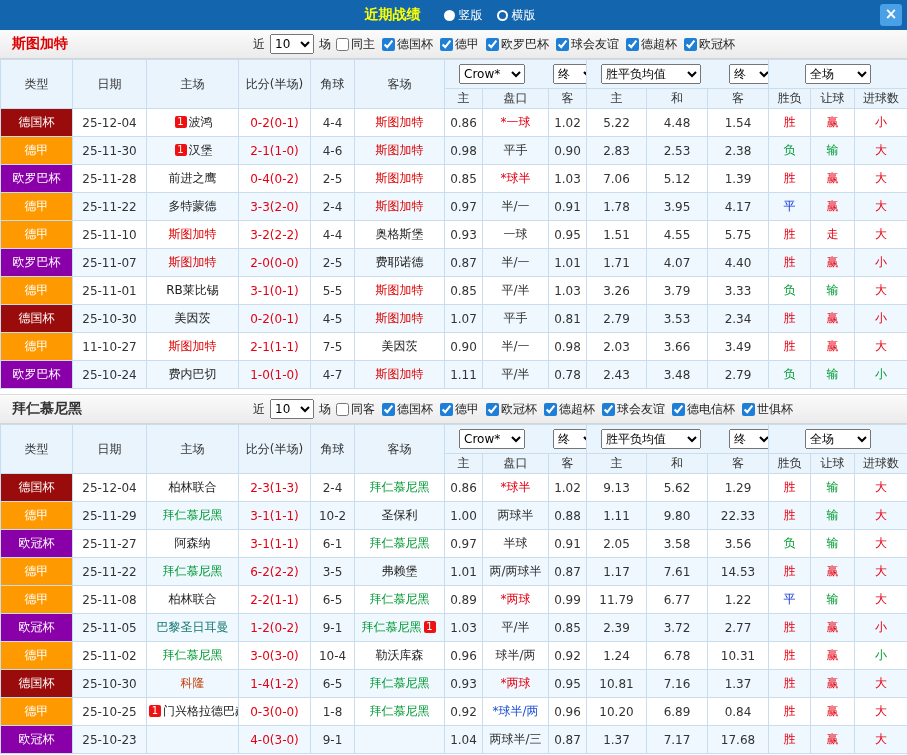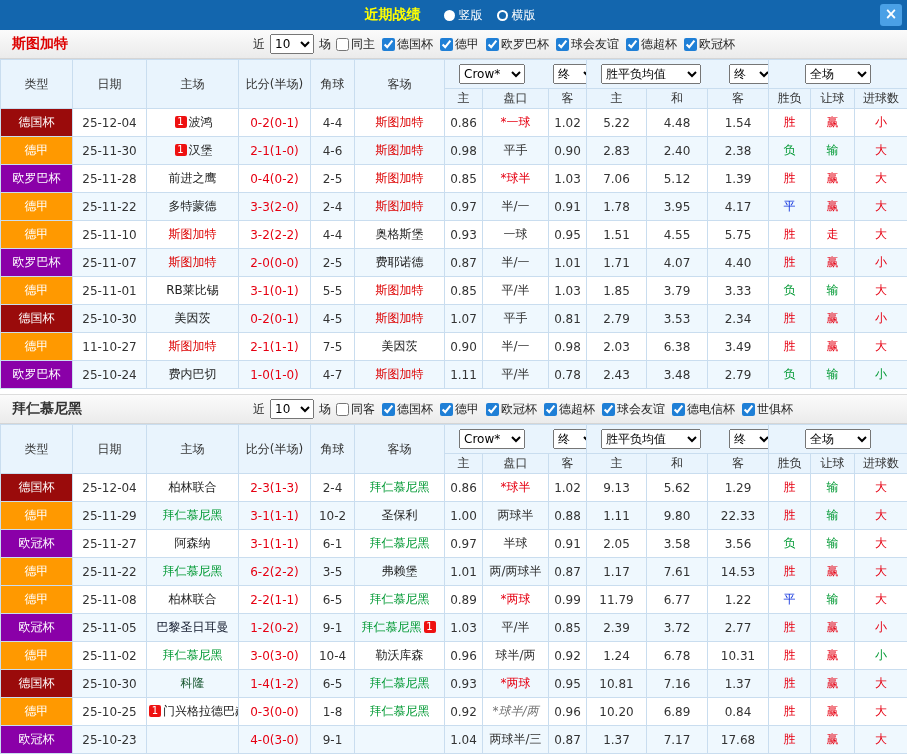--- a/index.html
+++ b/index.html
@@ -162,21 +162,21 @@
             <td class="league" style="background: rgb(255, 153, 0);">德甲</td>
             <td class="date">25-11-30</td>
             <td class="teamcell"><span class="badge">1</span><span class="tname" style="color: rgb(34, 34, 34);">汉堡</span></td>
             <td class="score">2-1(1-0)</td>
             <td class="corners">4-6</td>
             <td class="teamcell"><span class="tname" style="color: rgb(221, 0, 0);">斯图加特</span></td>
             <td class="odds">0.98</td>
             <td class="odds">平手</td>
             <td class="odds">0.90</td>
             <td class="odds">2.83</td>
-            <td class="odds">2.40</td>
+            <td class="odds">2.53</td>
             <td class="odds">2.38</td>
             <td class="res" style="color: rgb(0, 153, 51);">负</td>
             <td class="res" style="color: rgb(0, 153, 51);">输</td>
             <td class="res" style="color: rgb(230, 0, 18);">大</td>
           </tr>
           <tr>
             <td class="league" style="background: rgb(138, 0, 168);">欧罗巴杯</td>
             <td class="date">25-11-28</td>
             <td class="teamcell"><span class="tname" style="color: rgb(34, 34, 34);">前进之鹰</span></td>
             <td class="score">0-4(0-2)</td>
@@ -246,21 +246,21 @@
           <tr>
             <td class="league" style="background: rgb(255, 153, 0);">德甲</td>
             <td class="date">25-11-01</td>
             <td class="teamcell"><span class="tname" style="color: rgb(34, 34, 34);">RB莱比锡</span></td>
             <td class="score">3-1(0-1)</td>
             <td class="corners">5-5</td>
             <td class="teamcell"><span class="tname" style="color: rgb(221, 0, 0);">斯图加特</span></td>
             <td class="odds">0.85</td>
             <td class="odds">平/半</td>
             <td class="odds">1.03</td>
-            <td class="odds">1.85</td>
+            <td class="odds">3.26</td>
             <td class="odds">3.79</td>
             <td class="odds">3.33</td>
             <td class="res" style="color: rgb(0, 153, 51);">负</td>
             <td class="res" style="color: rgb(0, 153, 51);">输</td>
             <td class="res" style="color: rgb(230, 0, 18);">大</td>
           </tr>
           <tr>
             <td class="league" style="background: rgb(154, 11, 11);">德国杯</td>
             <td class="date">25-10-30</td>
             <td class="teamcell"><span class="tname" style="color: rgb(34, 34, 34);">美因茨</span></td>
@@ -281,21 +281,21 @@
             <td class="league" style="background: rgb(255, 153, 0);">德甲</td>
             <td class="date">11-10-27</td>
             <td class="teamcell"><span class="tname" style="color: rgb(221, 0, 0);">斯图加特</span></td>
             <td class="score">2-1(1-1)</td>
             <td class="corners">7-5</td>
             <td class="teamcell"><span class="tname" style="color: rgb(34, 34, 34);">美因茨</span></td>
             <td class="odds">0.90</td>
             <td class="odds">半/一</td>
             <td class="odds">0.98</td>
             <td class="odds">2.03</td>
-            <td class="odds">6.38</td>
+            <td class="odds">3.66</td>
             <td class="odds">3.49</td>
             <td class="res" style="color: rgb(230, 0, 18);">胜</td>
             <td class="res" style="color: rgb(230, 0, 18);">赢</td>
             <td class="res" style="color: rgb(230, 0, 18);">大</td>
           </tr>
           <tr>
             <td class="league" style="background: rgb(138, 0, 168);">欧罗巴杯</td>
             <td class="date">25-10-24</td>
             <td class="teamcell"><span class="tname" style="color: rgb(34, 34, 34);">费内巴切</span></td>
             <td class="score">1-0(1-0)</td>
@@ -479,21 +479,21 @@
             <td class="odds">11.79</td>
             <td class="odds">6.77</td>
             <td class="odds">1.22</td>
             <td class="res" style="color: rgb(17, 51, 221);">平</td>
             <td class="res" style="color: rgb(0, 153, 51);">输</td>
             <td class="res" style="color: rgb(230, 0, 18);">大</td>
           </tr>
           <tr>
             <td class="league" style="background: rgb(138, 0, 168);">欧冠杯</td>
             <td class="date">25-11-05</td>
-            <td class="teamcell"><span class="tname" style="color: #0f172a;">巴黎圣日耳曼</span></td>
+            <td class="teamcell"><span class="tname" style="color: #0f766e;">巴黎圣日耳曼</span></td>
             <td class="score">1-2(0-2)</td>
             <td class="corners">9-1</td>
             <td class="teamcell"><span class="tname" style="color: rgb(0, 153, 51);">拜仁慕尼黑</span><span class="badge">1</span></td>
             <td class="odds">1.03</td>
             <td class="odds">平/半</td>
             <td class="odds">0.85</td>
             <td class="odds">2.39</td>
             <td class="odds">3.72</td>
             <td class="odds">2.77</td>
             <td class="res" style="color: rgb(230, 0, 18);">胜</td>
@@ -513,21 +513,21 @@
             <td class="odds">1.24</td>
             <td class="odds">6.78</td>
             <td class="odds">10.31</td>
             <td class="res" style="color: rgb(230, 0, 18);">胜</td>
             <td class="res" style="color: rgb(230, 0, 18);">赢</td>
             <td class="res" style="color: rgb(0, 153, 51);">小</td>
           </tr>
           <tr>
             <td class="league" style="background: rgb(154, 11, 11);">德国杯</td>
             <td class="date">25-10-30</td>
-            <td class="teamcell"><span class="tname" style="color: #14532d;">科隆</span></td>
+            <td class="teamcell"><span class="tname" style="color: #c2410c;">科隆</span></td>
             <td class="score">1-4(1-2)</td>
             <td class="corners">6-5</td>
             <td class="teamcell"><span class="tname" style="color: rgb(0, 153, 51);">拜仁慕尼黑</span></td>
             <td class="odds">0.93</td>
             <td class="odds" style="color: rgb(230, 0, 18);">*两球</td>
             <td class="odds">0.95</td>
             <td class="odds">10.81</td>
             <td class="odds">7.16</td>
             <td class="odds">1.37</td>
             <td class="res" style="color: rgb(230, 0, 18);">胜</td>
@@ -535,21 +535,21 @@
             <td class="res" style="color: rgb(230, 0, 18);">大</td>
           </tr>
           <tr>
             <td class="league" style="background: rgb(255, 153, 0);">德甲</td>
             <td class="date">25-10-25</td>
             <td class="teamcell"><span class="badge">1</span><span class="tname" style="color: rgb(34, 34, 34);">门兴格拉德巴赫</span></td>
             <td class="score">0-3(0-0)</td>
             <td class="corners">1-8</td>
             <td class="teamcell"><span class="tname" style="color: rgb(0, 153, 51);">拜仁慕尼黑</span></td>
             <td class="odds">0.92</td>
-            <td class="odds" style="color: #737373; font-style: italic;">*球半/两</td>
+            <td class="odds" style="color: #1d4ed8;">*球半/两</td>
             <td class="odds">0.96</td>
             <td class="odds">10.20</td>
             <td class="odds">6.89</td>
             <td class="odds">0.84</td>
             <td class="res" style="color: rgb(230, 0, 18);">胜</td>
             <td class="res" style="color: rgb(230, 0, 18);">赢</td>
             <td class="res" style="color: rgb(230, 0, 18);">大</td>
           </tr>
           <tr>
             <td class="league" style="background: rgb(138, 0, 168);">欧冠杯</td>

